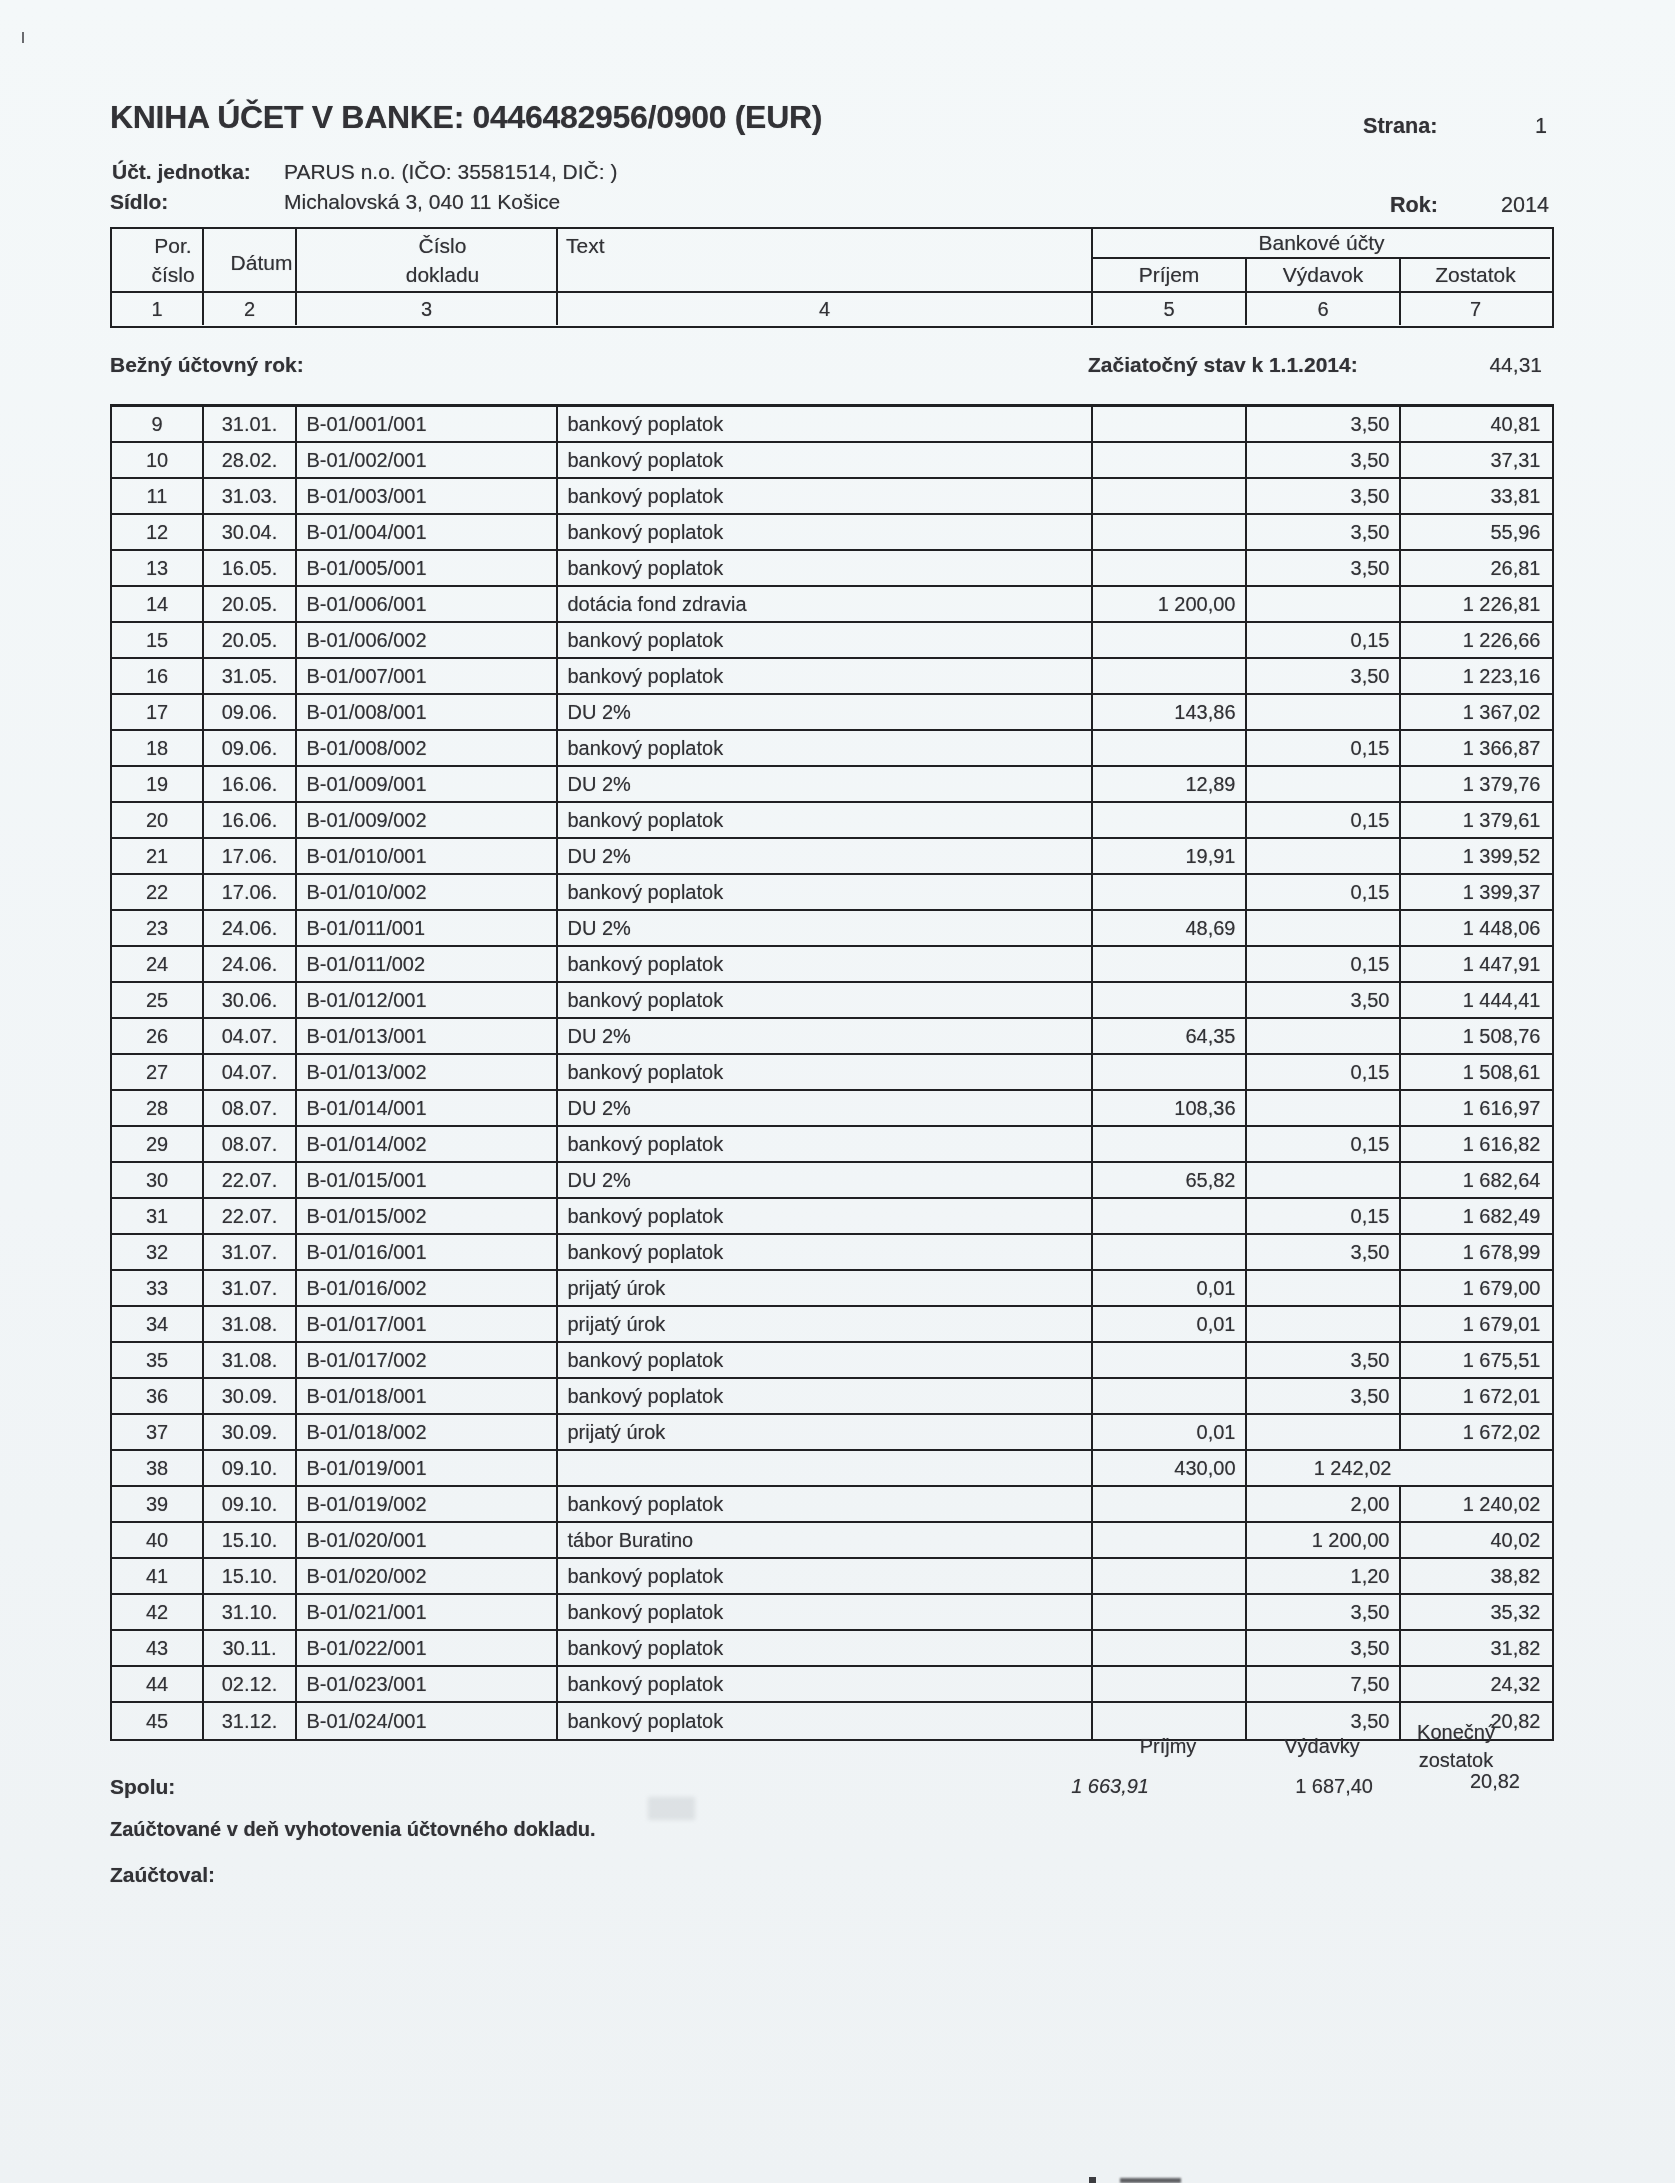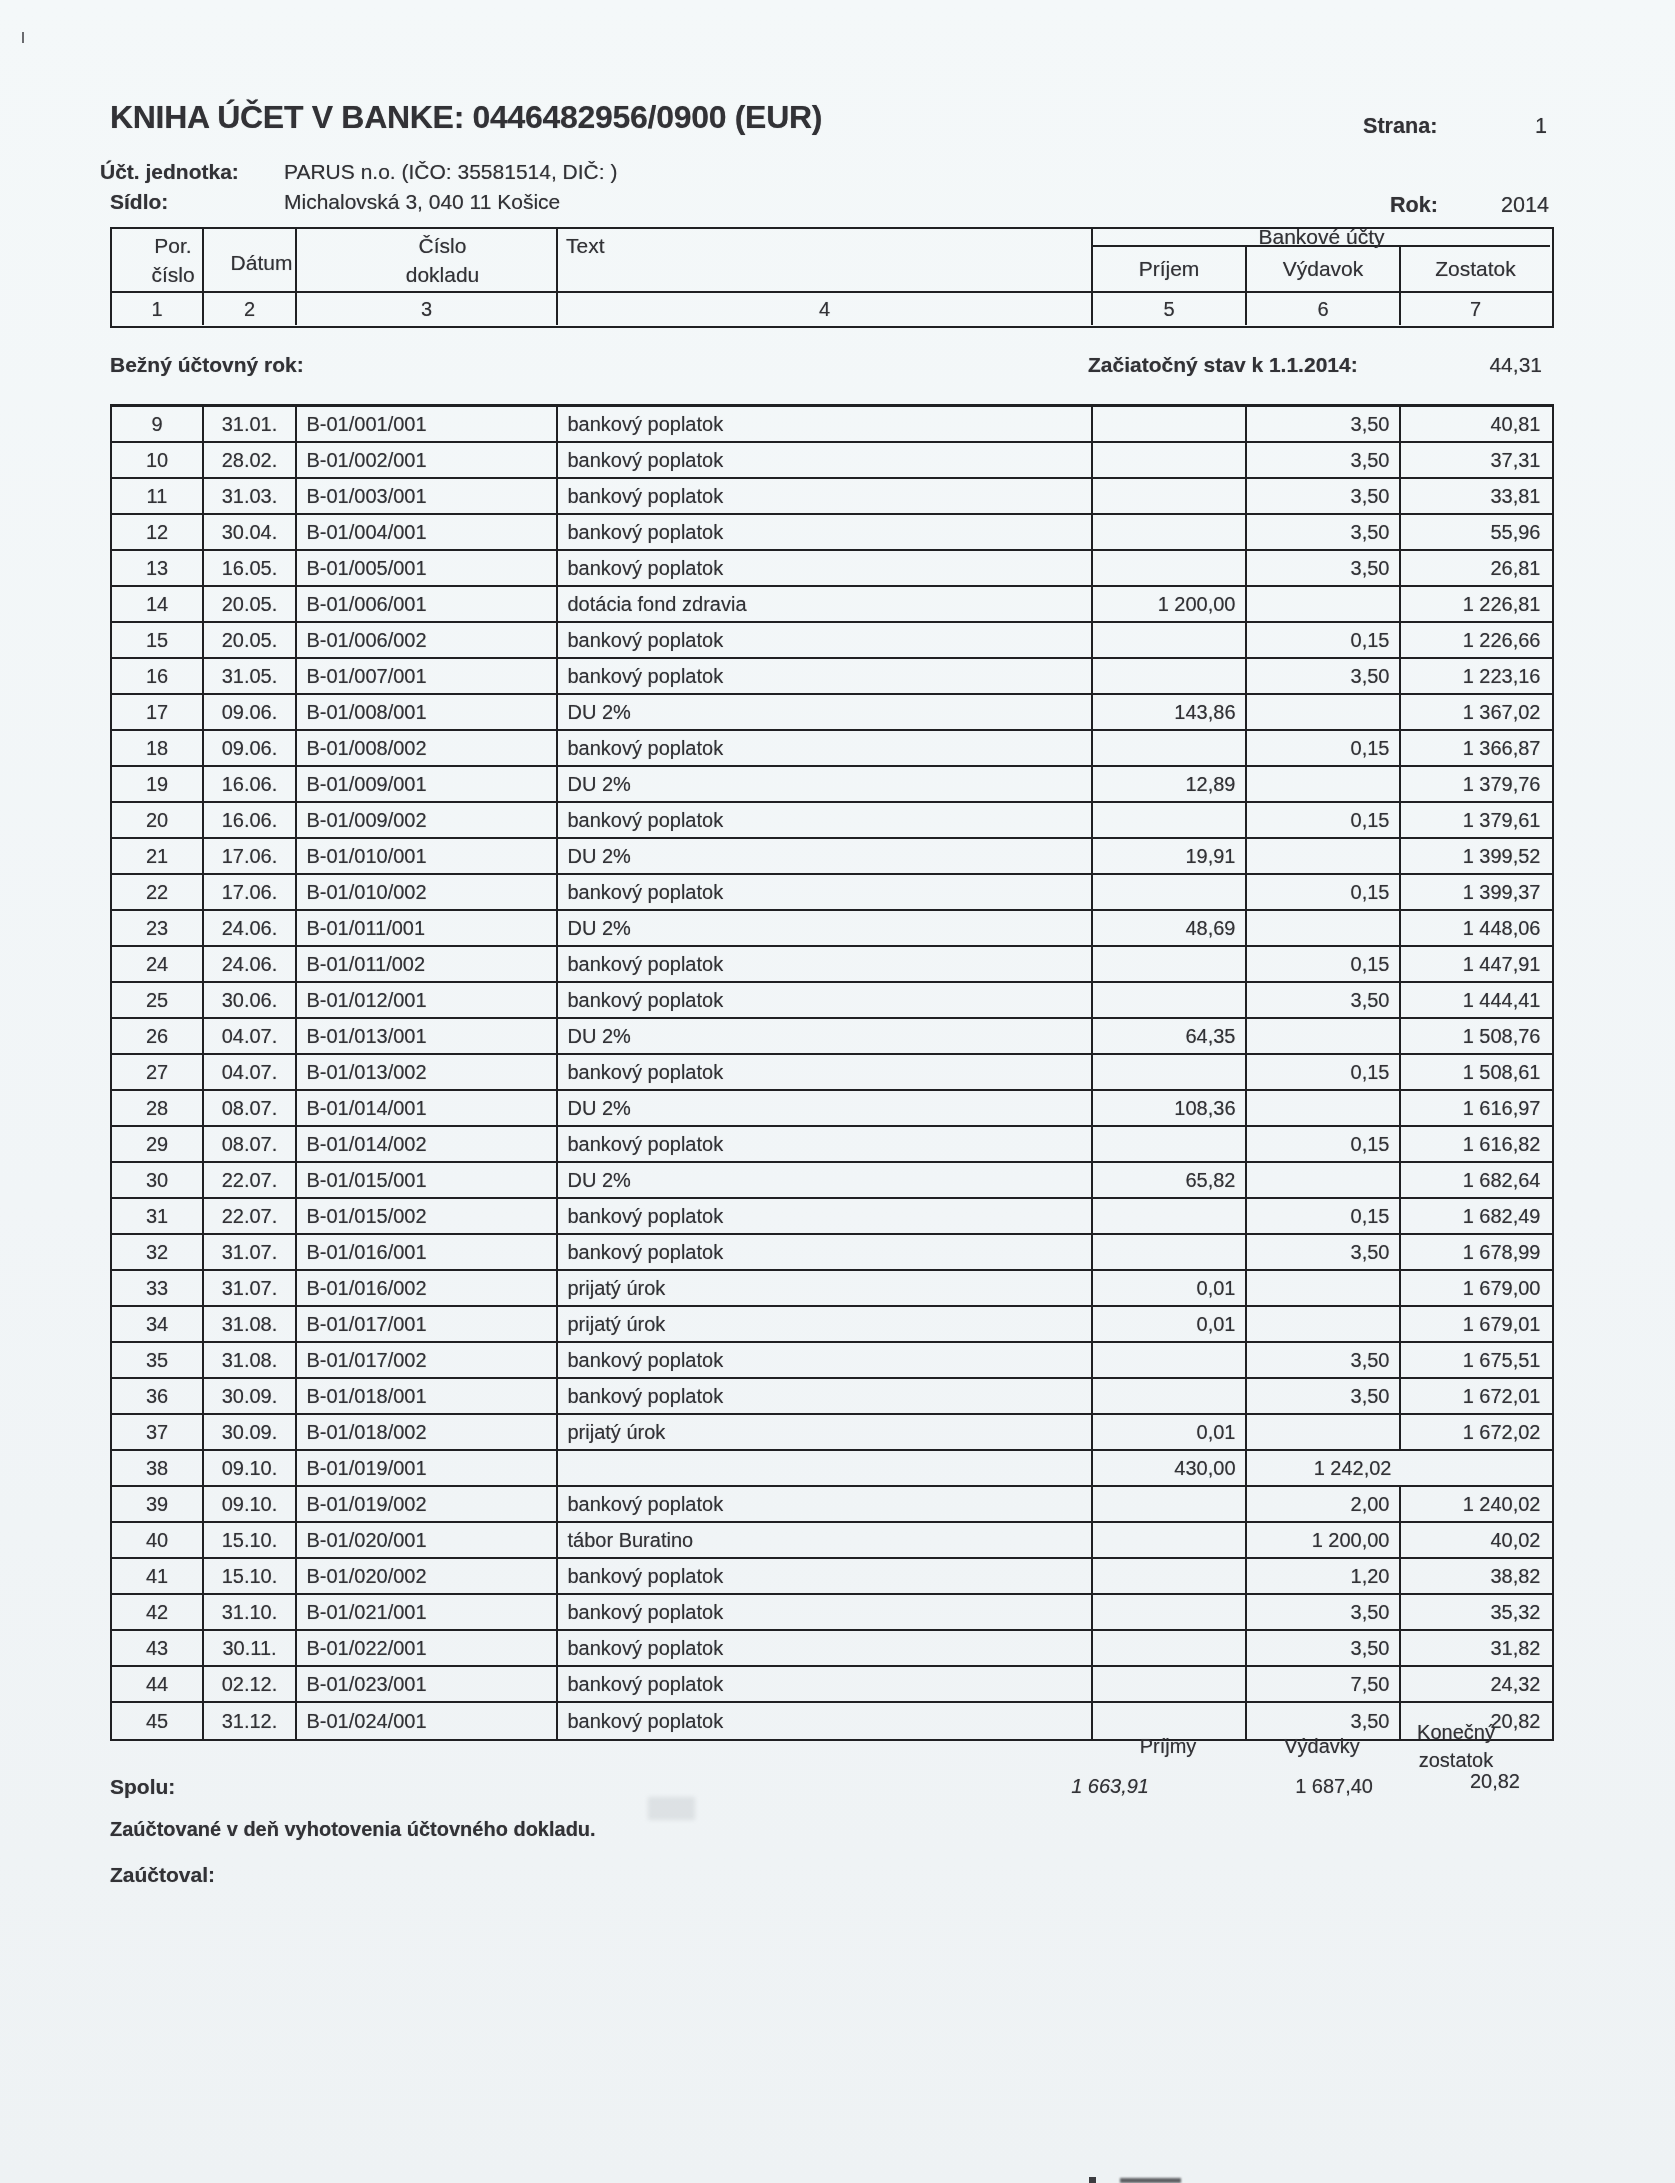--- a/index.html
+++ b/index.html
@@ -17,39 +17,39 @@
     overflow:hidden;
   }
   .page *{box-sizing:border-box;}
   .txt{position:absolute;white-space:nowrap;text-shadow:0 0 0.8px rgba(45,45,50,.5);}
   .b{font-weight:bold;}
 
   
   .doc-title{left:110px;top:99px;font-size:32px;font-weight:bold;letter-spacing:-0.3px;}
   .lbl-strana{left:1363px;top:113px;font-size:21.6px;}
   .val-strana{left:1506px;top:113px;width:41px;text-align:right;font-size:21.6px;}
-  .lbl-uct{left:100px;top:160px;font-size:21px;}
+  .lbl-uct{left:112px;top:160px;font-size:21px;}
   .val-uct{left:284px;top:160px;font-size:21px;}
   .lbl-sidlo{left:110px;top:190px;font-size:21px;}
   .val-sidlo{left:284px;top:190px;font-size:21px;}
   .lbl-rok{left:1390px;top:192px;font-size:21.6px;}
   .val-rok{left:1473px;top:192px;width:76px;text-align:right;font-size:21.6px;}
 
   
   .header-table{
     position:absolute;left:110px;top:227px;width:1444px;height:101px;
     border:2.7px solid var(--line);
   }
   .hrow1{display:grid;grid-template-columns:92px 93px 261px 535px 457px;height:64px;border-bottom:2px solid var(--line);}
   .hcell{border-right:2px solid var(--line);font-size:21px;text-shadow:0 0 0.8px rgba(45,45,50,.5);}
   .two-line{display:flex;flex-direction:column;justify-content:space-between;align-items:center;padding:5.4px 0 4px;margin-left:32px;}
   .top-line{display:flex;justify-content:center;align-items:flex-start;padding-top:22px;margin-left:24px;}
   .top-left{display:flex;justify-content:flex-start;align-items:flex-start;padding:5.4px 0 0 8px;}
   .hgroup{display:flex;flex-direction:column;}
-  .hgroup-title{height:18px;border-bottom:2px solid var(--line);display:flex;align-items:center;justify-content:center;font-size:21px;text-shadow:0 0 0.8px rgba(45,45,50,.5);}
+  .hgroup-title{height:30px;border-bottom:2px solid var(--line);display:flex;align-items:center;justify-content:center;font-size:21px;text-shadow:0 0 0.8px rgba(45,45,50,.5);}
   .hgroup-cols{flex:1;display:grid;grid-template-columns:154px 154px 149px;}
   .gc{border-right:2px solid var(--line);display:flex;align-items:center;justify-content:center;font-size:21px;text-shadow:0 0 0.8px rgba(45,45,50,.5);}
   .gc.last{border-right:none;}
   .hrow2{display:grid;grid-template-columns:92px 93px 261px 535px 154px 154px 149px;height:32px;}
   .hnum{border-right:2px solid var(--line);display:flex;align-items:center;justify-content:center;font-size:20px;text-shadow:0 0 0.8px rgba(45,45,50,.5);}
   .hnum:last-child{border-right:none;}
 
   
   .lbl-bezny{left:110px;top:353px;font-size:21px;}
   .lbl-zaciatocny{left:1088px;top:353px;font-size:21px;}

